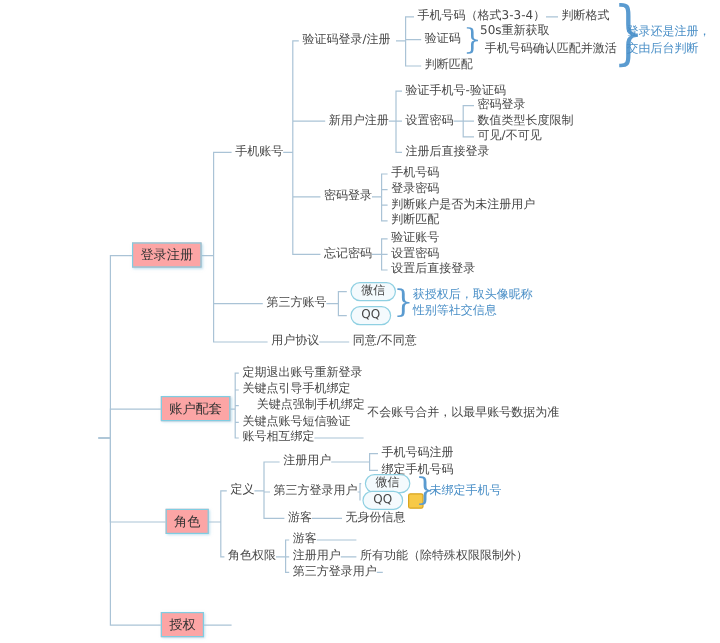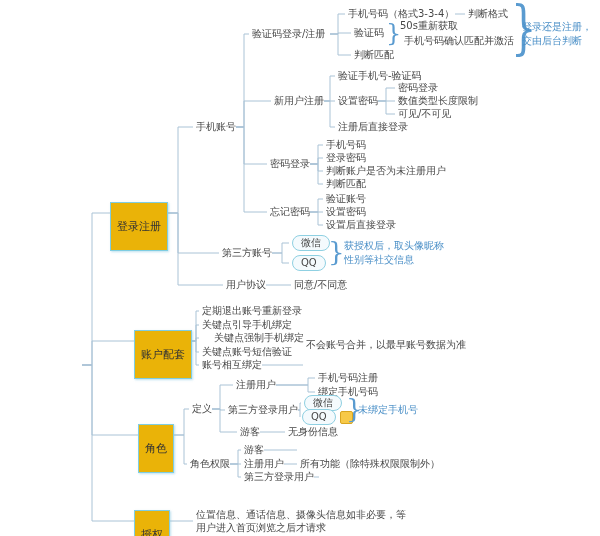--- a/index.html
+++ b/index.html
@@ -1,22 +1,22 @@
 <!DOCTYPE html>
 <html><head>
 <meta charset="utf-8">
 <style>
   html,body{margin:0;padding:0;background:#fff;}
   .mindmap{position:relative;width:600px;height:536px;background:#ffffff;overflow:hidden;
            font-family:"DejaVu Sans","Liberation Sans",sans-serif;}
   svg.links{position:absolute;left:0;top:0;width:600px;height:536px;}
   svg.links path{fill:none;stroke:#aac3d6;stroke-width:1;}
   .node{position:absolute;font-size:10px;line-height:12px;color:#474747;white-space:nowrap;}
-  .box{position:absolute;font-size:11px;line-height:15px;color:#333;background:#eab308;
-       border:1px solid #7fcde2;padding:16px 6px;white-space:nowrap;
+  .box{position:absolute;font-size:11px;line-height:15px;color:#333;background:#fca5a5;
+       border:1px solid #7fcde2;padding:2px 6px;white-space:nowrap;
        box-shadow:1px 1px 2px rgba(140,200,225,.55);}
   .root-box{position:absolute;left:8px;top:347px;font-size:15px;line-height:19px;color:#4a8fc7;
        background:#fff;border:1px solid #7fcde2;padding:8px 6px;white-space:nowrap;
        box-shadow:1px 2px 3px rgba(140,200,225,.65);}
   .pill{position:absolute;font-size:10px;line-height:12px;color:#474747;background:#f4fafd;
        border:1px solid #8fd0e2;border-radius:9px;padding:1px 8px;white-space:nowrap;}
   .note{position:absolute;font-size:10px;line-height:12px;color:#4a8fc7;white-space:nowrap;}
   .brace{position:absolute;color:#5a9bd0;font-family:"DejaVu Serif","Liberation Serif",serif;
        transform-origin:50% 50%;}
   .brace-big{left:511px;top:8px;font-size:40px;line-height:40px;transform:scaleY(1.45);}
@@ -105,16 +105,14 @@
   <div class="note" style="left:358px;top:404px">未绑定手机号</div>
   <div class="node" style="left:240px;top:426px">游客</div>
   <div class="node" style="left:288px;top:426px">无身份信息</div>
 
   <div class="node" style="left:190px;top:458px">角色权限</div>
   <div class="node" style="left:244px;top:444px">游客</div>
   <div class="node" style="left:244px;top:458px">注册用户</div>
   <div class="node" style="left:300px;top:458px">所有功能（除特殊权限限制外）</div>
   <div class="node" style="left:244px;top:471px">第三方登录用户</div>
 
-  <div class="node" style="left:196px;top:509px">位置信息、通话信息、摄像头信息如非必要，等</div>
-  <div class="node" style="left:196px;top:522px">用户进入首页浏览之后才请求</div>
 
 </div>
 
 </body></html>

